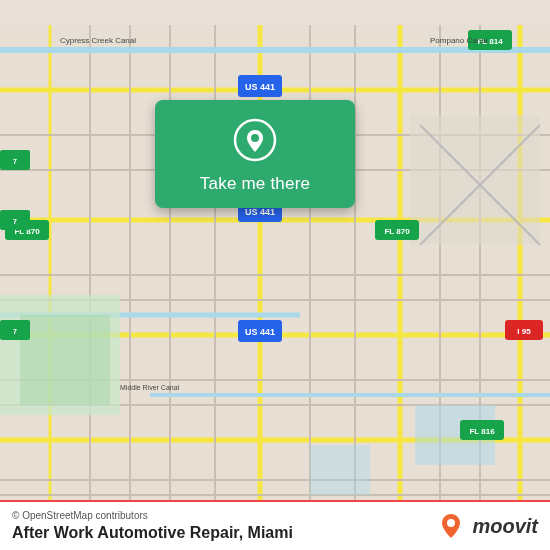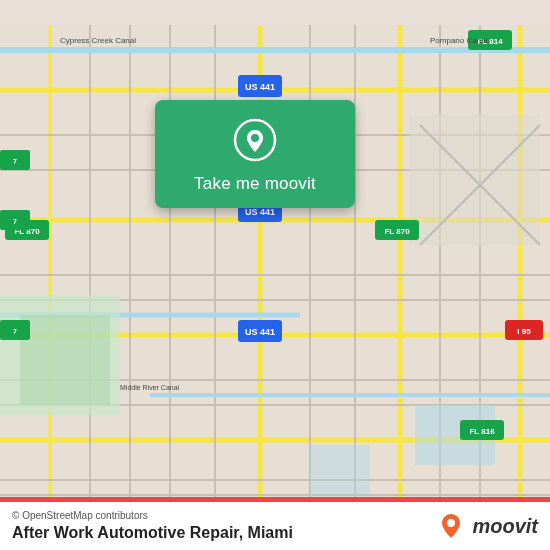--- a/index.html
+++ b/index.html
@@ -60,21 +60,21 @@
     }
 
     
     #bottom-bar {
       position: absolute;
       bottom: 0;
       left: 0;
       right: 0;
       background: #fff;
       padding: 8px 12px 8px 12px;
-      border-top: 5px solid #ef4444;
+      border-top: 2px solid #ef4444;
       display: flex;
       align-items: center;
       justify-content: space-between;
     }
 
     #bottom-left {
       display: flex;
       flex-direction: column;
     }
 
@@ -195,21 +195,21 @@
     <text x="15" y="309" fill="white" font-size="7" text-anchor="middle" font-weight="bold">7</text>
   </svg>
 
   <div id="location-card">
 
     <svg id="pin-icon" viewBox="0 0 44 44" xmlns="http://www.w3.org/2000/svg">
       <circle cx="22" cy="22" r="20" fill="none" stroke="white" stroke-width="2.5"></circle>
       <path d="M22 12 C17.5 12 14 15.5 14 20 C14 25.5 22 34 22 34 C22 34 30 25.5 30 20 C30 15.5 26.5 12 22 12 Z" fill="white"></path>
       <circle cx="22" cy="20" r="4" fill="#2eaa6e"></circle>
     </svg>
-    <button id="take-me-there-btn">Take me moovit</button>
+    <button id="take-me-there-btn">Take me there</button>
   </div>
 
   <div id="bottom-bar">
     <div id="bottom-left">
       <span id="attribution">© OpenStreetMap contributors</span>
       <span id="location-name">After Work Automotive Repair, Miami</span>
     </div>
     <div id="moovit-logo">
       <svg id="moovit-pin" viewBox="0 0 22 28" xmlns="http://www.w3.org/2000/svg">
         <path d="M11 2 C6 2 2 6 2 11 C2 17.5 11 26 11 26 C11 26 20 17.5 20 11 C20 6 16 2 11 2 Z" fill="#f06430"></path>

